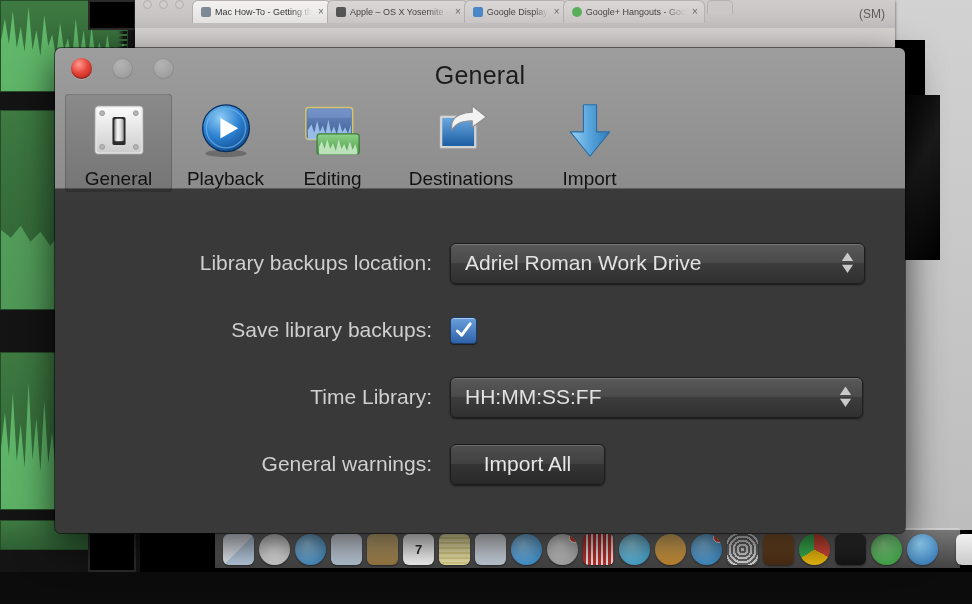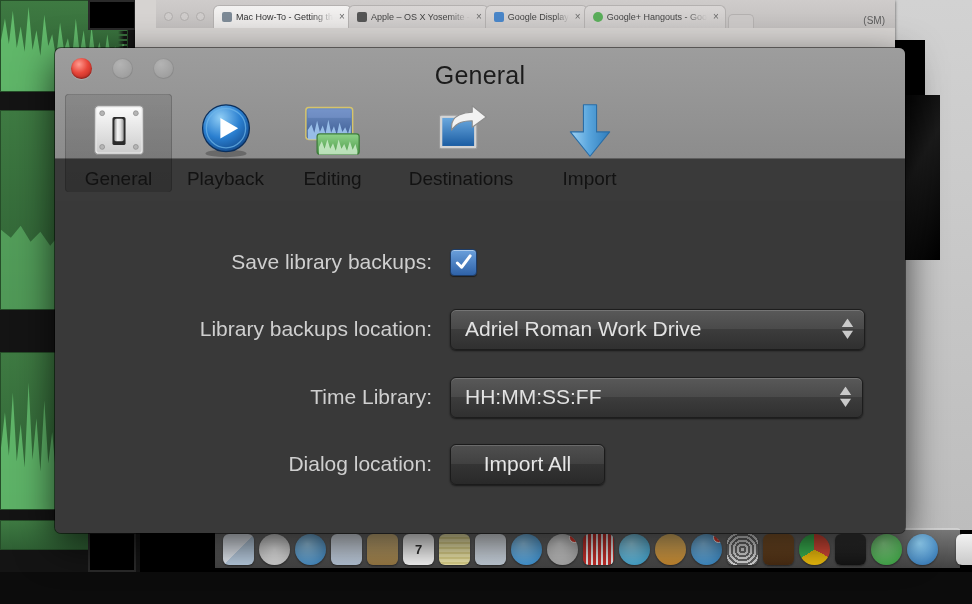--- a/index.html
+++ b/index.html
@@ -38,21 +38,21 @@
   .browser {
     position:absolute; left:135px; top:0; width:760px; height:52px;
     background:#d6d3d1;
     border-radius: 0 0 0 0;
     box-shadow: 0 1px 3px rgba(0,0,0,.6);
     overflow:hidden;
   }
   .browser-tabstrip{
     position:relative; height:28px;
     background: linear-gradient(#cfcccb,#c2bfbe);
-    display:flex; align-items:flex-end; padding-left:6px;margin-left:21px;
+    display:flex; align-items:flex-start; padding-left:6px;
   }
   .mac-dots { display:flex; gap:7px; align-items:center; padding:0 8px 7px 2px; }
   .mac-dot { width:9px;height:9px;border-radius:50%; background:#cfcccb; border:1px solid #b0adac; }
 
   .tab {
     position:relative;
     height:23px; display:flex; align-items:center; gap:4px;
     padding:0 6px 0 8px;
     background: linear-gradient(#f3f2f1,#e6e4e3);
     border:1px solid #b4b1b0; border-bottom:none;
@@ -78,21 +78,21 @@
   .nav-ico { width:13px;height:13px; color:#6d6d6d; display:block; }
   .nav-ico.dim { opacity:.38; }
   .omnibox{
     flex:1 1 auto; height:16px; background:#fff; border:1px solid #c3c0bf;
     border-radius:2px; display:flex; align-items:center; gap:5px; padding:0 5px;
     font-size:9.5px; color:#3a3a3a;
   }
   .page-ico{ width:8px;height:10px;border:1px solid #9a9a9a;background:#fff; flex:0 0 8px;}
 
   .browser-edge-label{
-    position:absolute; right:10px; top:7px; font-size:10px; color:#5c5c5c;margin-top:8px;
+    position:absolute; right:10px; top:7px; font-size:12px; color:#5c5c5c;
   }
 
   
   .dock{
     position:absolute; left:215px; bottom:36px; width:745px; height:40px;
     background: linear-gradient(rgba(220,220,220,.55), rgba(150,150,150,.45));
     border-top:1px solid rgba(255,255,255,.45);
     border-radius:3px 3px 0 0;
     display:flex; align-items:flex-end; gap:5px; padding:0 8px 3px 8px;
   }
@@ -110,21 +110,21 @@
 
   
   .prefs{
     position:absolute; left:55px; top:48px; width:850px; height:485px;
     border-radius:6px;
     box-shadow:0 12px 38px rgba(0,0,0,.72), 0 0 0 1px rgba(0,0,0,.5);
     overflow:hidden;
     background:#3a3a3a;
   }
   .prefs-titlebar{
-    height:111px; position:relative;
+    height:141px; position:relative;
     background: linear-gradient(#9d9d9d 0%, #969696 42%, #8c8c8c 100%);
     border-bottom:1px solid #5e5e5e;
   }
   .traffic{ position:absolute; left:16px; top:10px; display:flex; gap:20px; }
   .tl { width:21px;height:21px;border-radius:50%; }
   .tl-close{
     background: radial-gradient(circle at 38% 30%, #ff9b90 0%, #e8463a 45%, #a8201a 100%);
     box-shadow: inset 0 -1px 2px rgba(0,0,0,.35), 0 1px 1px rgba(255,255,255,.22);
   }
   .tl-off{
@@ -416,60 +416,60 @@
             </svg>
           </span>
           <span class="tb-label">Import</span>
         </div>
 
       </div>
     </div>
 
     <div class="prefs-body">
 
-      <div class="row r1">
-        <div class="row-label">Save library backups:</div>
-        <div class="checkbox">
-          <svg width="19" height="19" viewBox="0 0 20 20">
-            <path d="M3.5 10.5 L8 15 L17 3" fill="none" stroke="#fff" stroke-width="3.1" stroke-linecap="round" stroke-linejoin="round"></path>
-          </svg>
-        </div>
-      </div>
-
       <div class="row r2">
         <div class="row-label">Library backups location:</div>
         <div class="popup w1">
           <span>Adriel Roman Work Drive</span>
           <span class="stepper">
             <svg width="13" height="9" viewBox="0 0 13 9">
               <path d="M6.5 0 L12.2 8.4 L0.8 8.4 Z" fill="#c9c9c9"></path>
             </svg>
             <svg width="13" height="9" viewBox="0 0 13 9">
               <path d="M6.5 8.4 L12.2 0 L0.8 0 Z" fill="#c9c9c9"></path>
             </svg>
           </span>
         </div>
       </div>
 
+      <div class="row r1">
+        <div class="row-label">Save library backups:</div>
+        <div class="checkbox">
+          <svg width="19" height="19" viewBox="0 0 20 20">
+            <path d="M3.5 10.5 L8 15 L17 3" fill="none" stroke="#fff" stroke-width="3.1" stroke-linecap="round" stroke-linejoin="round"></path>
+          </svg>
+        </div>
+      </div>
+
       <div class="row r3">
         <div class="row-label">Time Library:</div>
         <div class="popup w2">
           <span>HH:MM:SS:FF</span>
           <span class="stepper">
             <svg width="13" height="9" viewBox="0 0 13 9">
               <path d="M6.5 0 L12.2 8.4 L0.8 8.4 Z" fill="#c9c9c9"></path>
             </svg>
             <svg width="13" height="9" viewBox="0 0 13 9">
               <path d="M6.5 8.4 L12.2 0 L0.8 0 Z" fill="#c9c9c9"></path>
             </svg>
           </span>
         </div>
       </div>
 
       <div class="row r4">
-        <div class="row-label">Dialog location:</div>
+        <div class="row-label">General warnings:</div>
         <div class="push-btn">Import All</div>
       </div>
 
     </div>
   </div>
 
 </div>
 
 </body></html>

